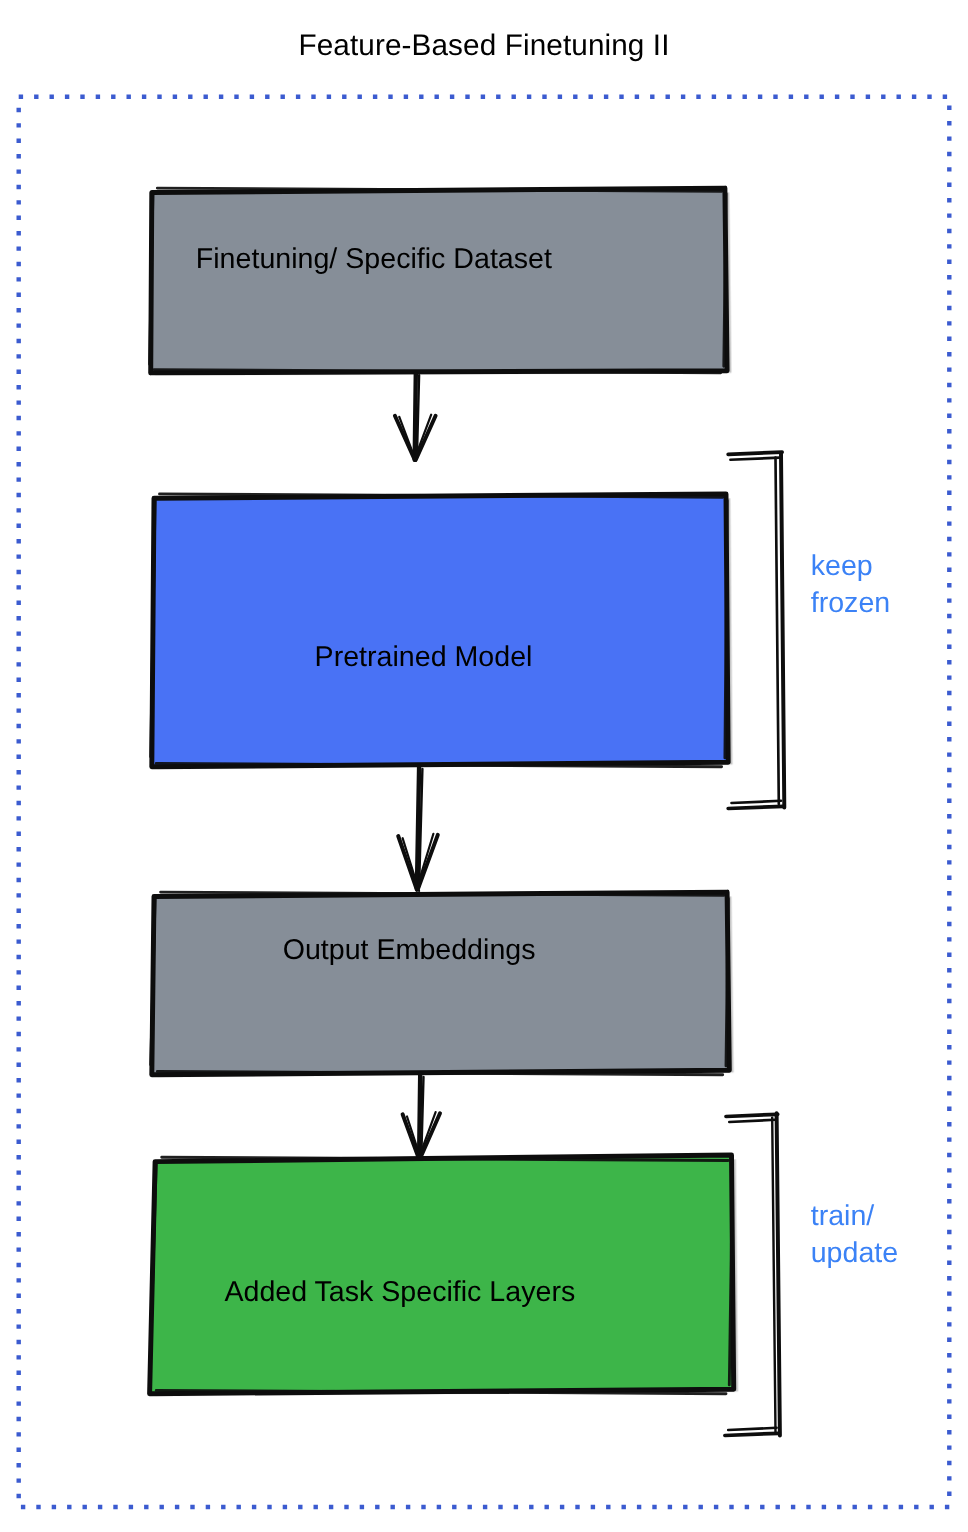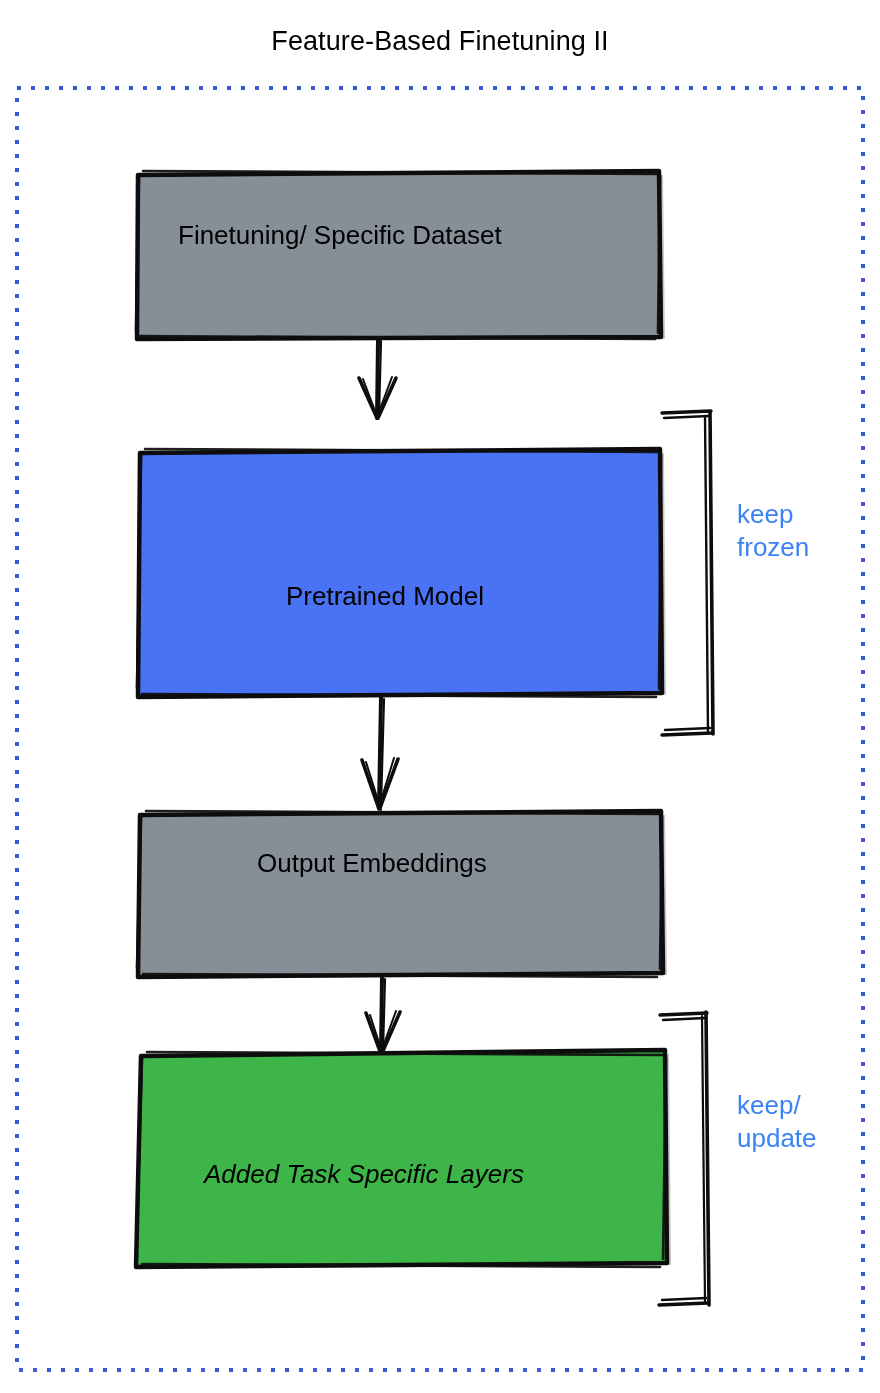--- a/index.html
+++ b/index.html
@@ -50,21 +50,21 @@
     position: absolute;
     color: #3b82f6;
     font-size: 26px;
     line-height: 1.28;
     font-weight: 400;
     white-space: pre-line;
   }
   #label-dataset  { left: 178px; top: 220px; }
   #label-pretrained { left: 286px; top: 558px; margin-top: 23px; }
   #label-embeddings { left: 257px; top: 848px; }
-  #label-layers   { left: 204px; top: 1159px; font-style: italic; }
+  #label-layers   { left: 204px; top: 1159px; }
   #label-keep-frozen { left: 737px; top: 498px; }
   #label-train-update { left: 737px; top: 1089px; }
 </style>
 </head>
 <body>
 
 <div id="diagram-root">
 
   <div class="dg-title">Feature-Based Finetuning II</div>
 
@@ -151,16 +151,16 @@
 
   <div class="node-label" id="label-pretrained">Pretrained Model</div>
 
   <div class="node-label" id="label-embeddings">Output Embeddings</div>
 
   <div class="node-label" id="label-layers">Added Task Specific Layers</div>
 
   <div class="brace-label" id="label-keep-frozen">keep
 frozen</div>
 
-  <div class="brace-label" id="label-train-update">keep/
+  <div class="brace-label" id="label-train-update">train/
 update</div>
 
 </div>
 
 </body></html>

